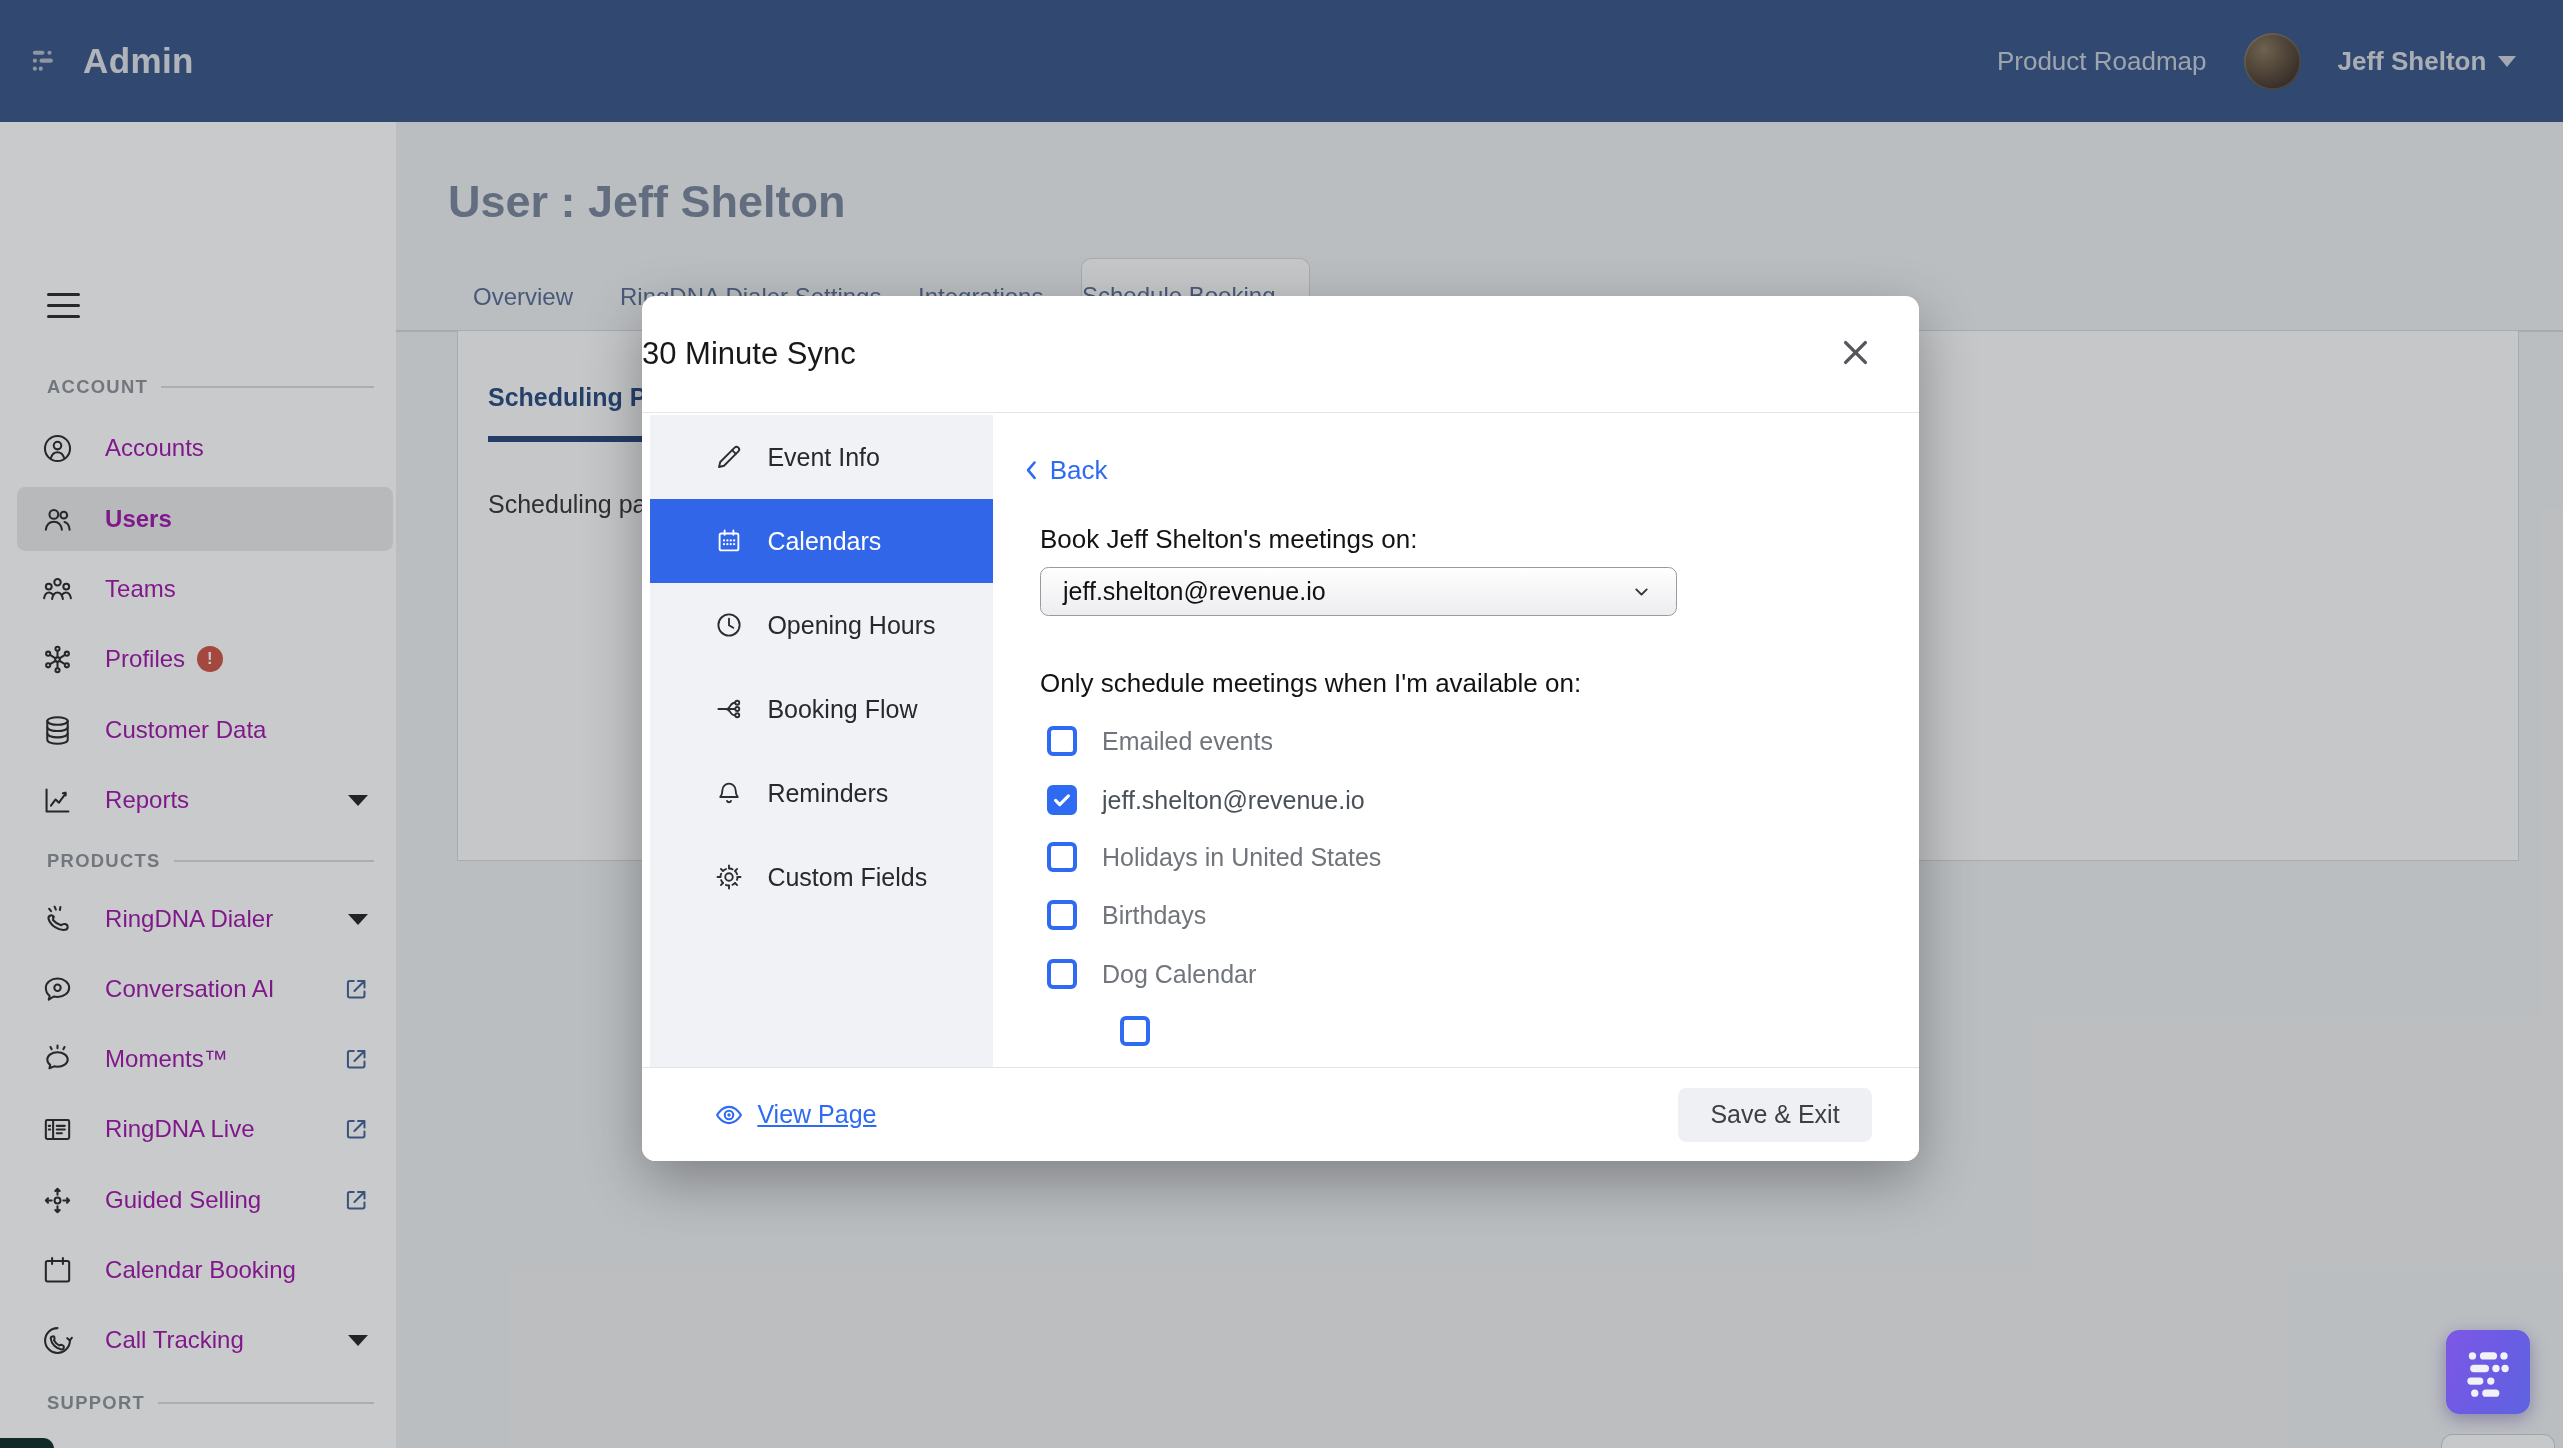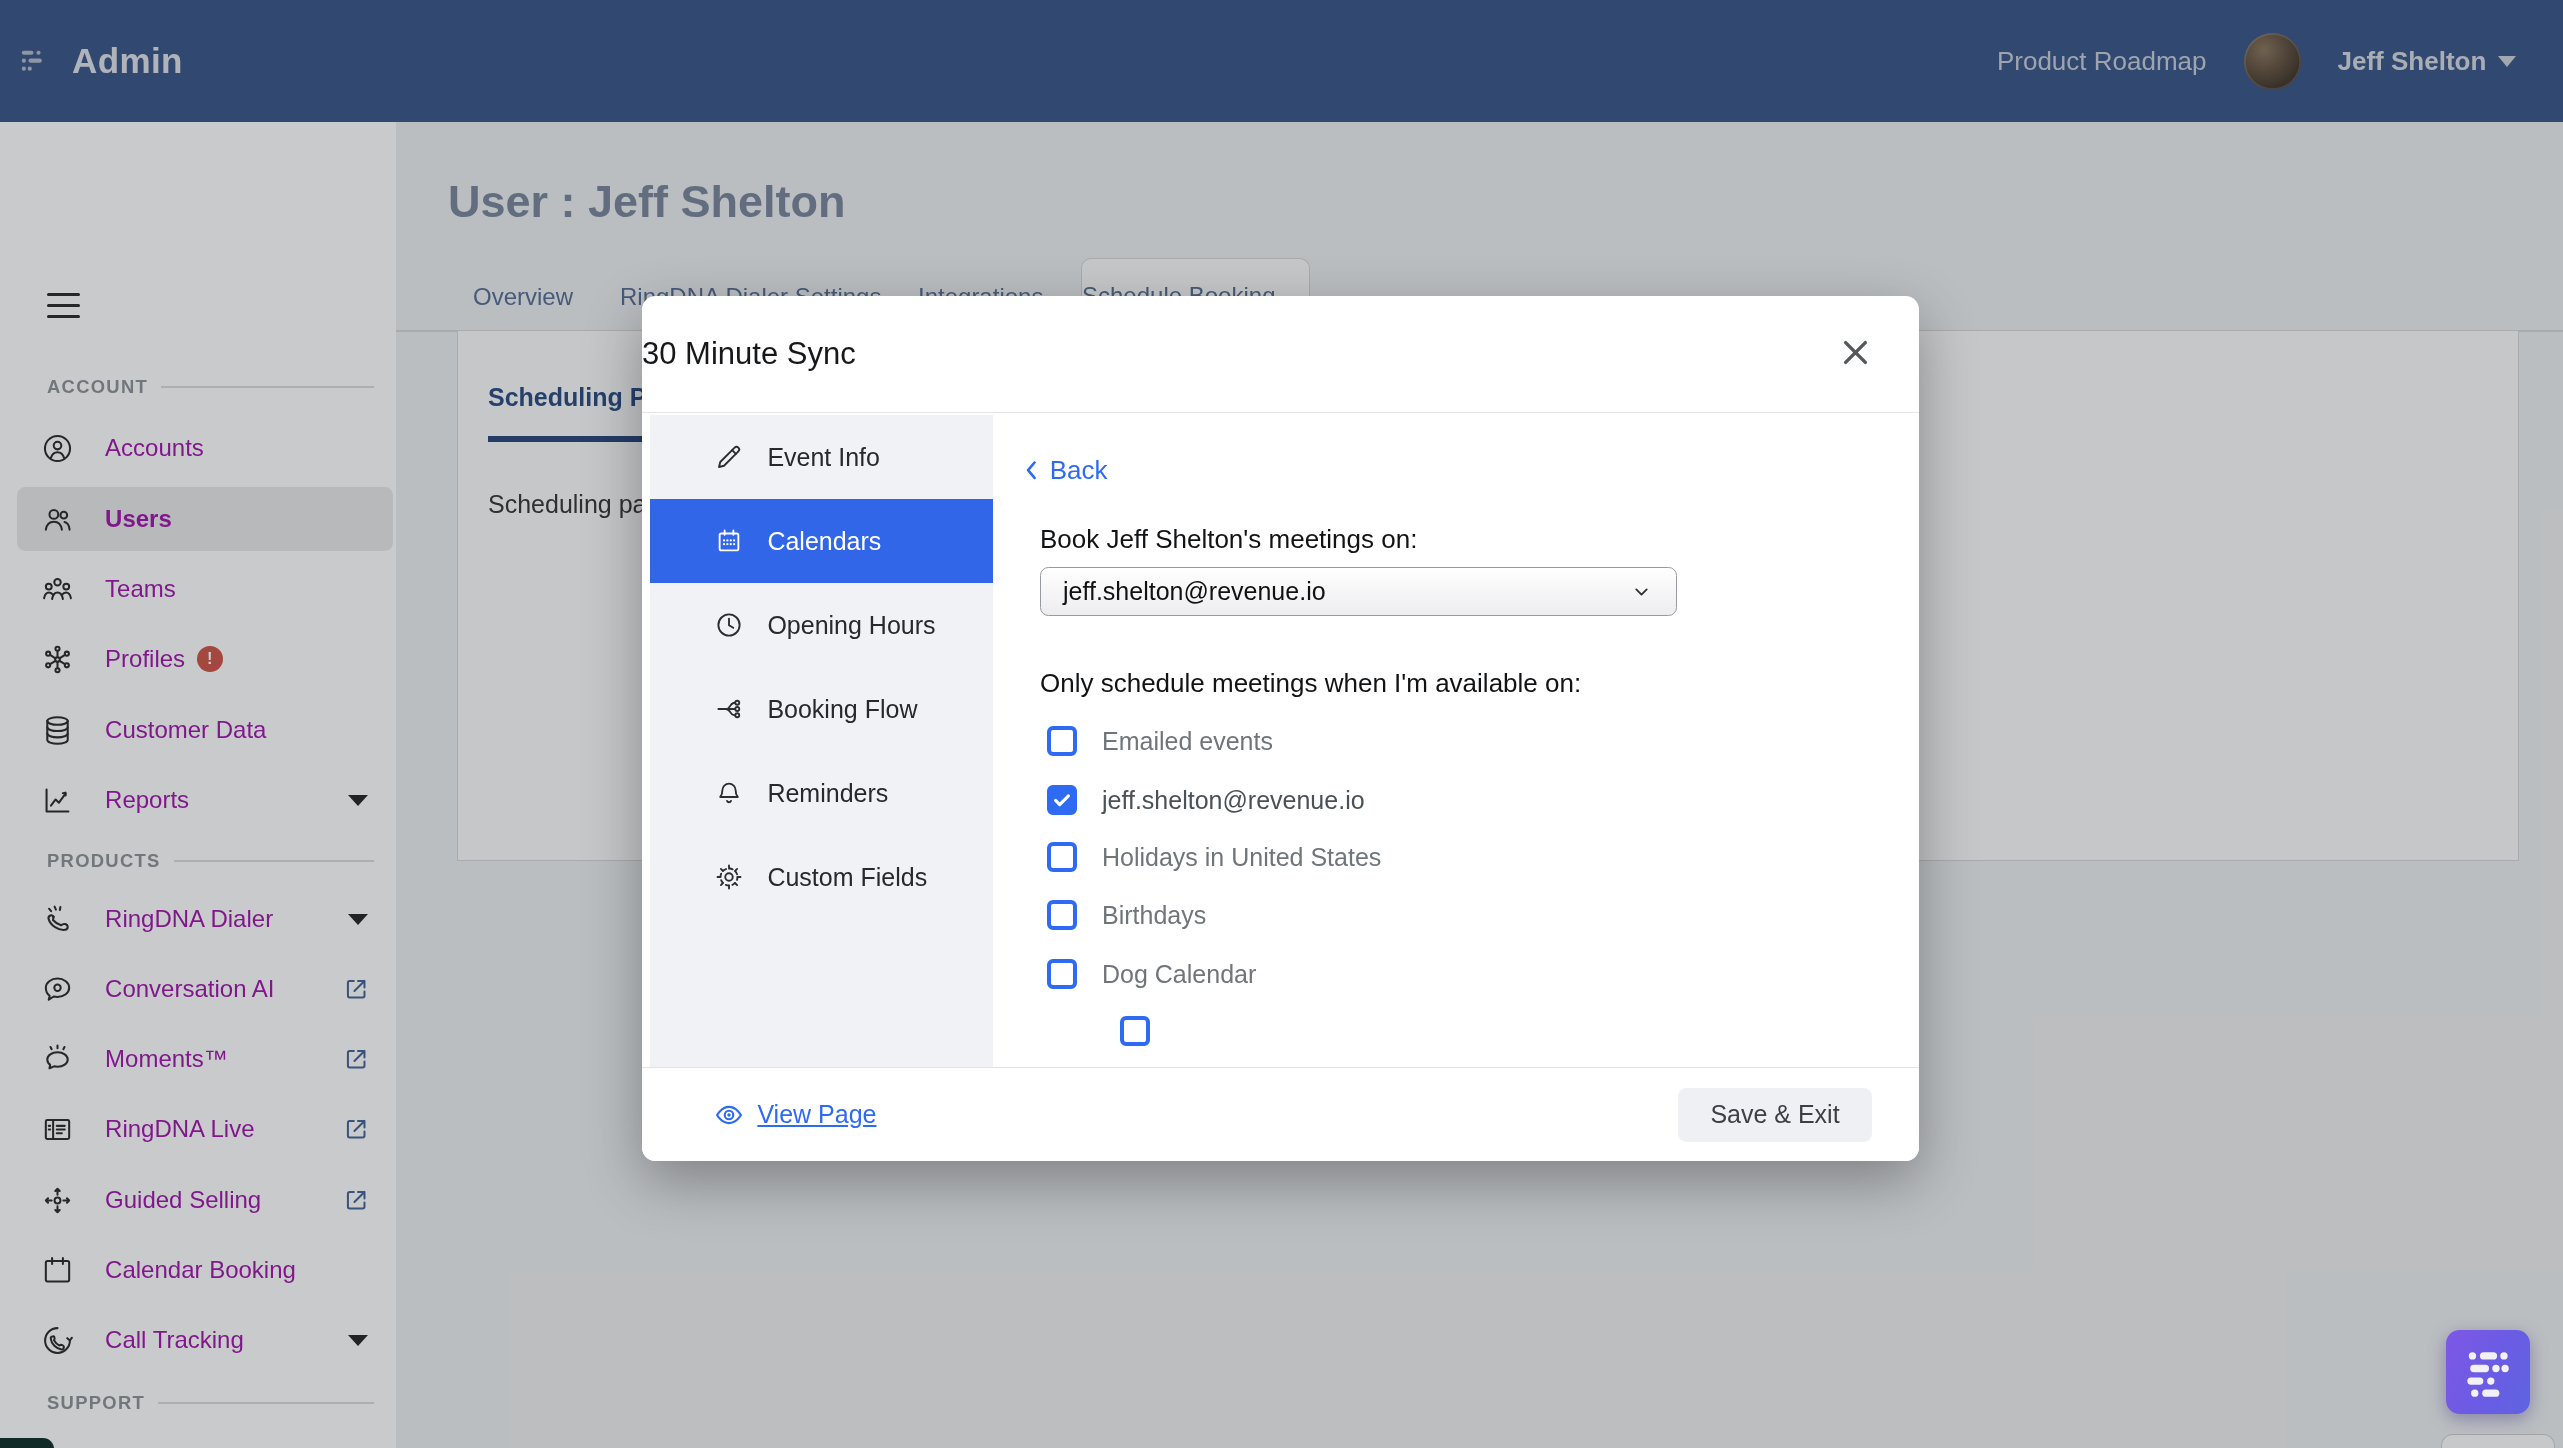--- a/index.html
+++ b/index.html
@@ -4,21 +4,21 @@
 <style>
   * { margin:0; padding:0; box-sizing:border-box; }
   html,body { background:#888; }
   .app {
     position:relative; width:2563px; height:1449px; overflow:hidden;
     background:#eef0f2; font-family:"Liberation Sans", sans-serif;
   }
   
   .navbar { position:absolute; left:0; top:0; width:100%; height:122px;
     background:#3d5a8c; display:flex; align-items:center; z-index:1; }
-  .brand { display:flex; align-items:center; gap:15px; padding-left:20px;
+  .brand { display:flex; align-items:center; gap:15px; padding-left:31px;
     color:#dfe3ea; font-size:35px; font-weight:700; letter-spacing:0.4px; }
   .brand svg { display:block; opacity:.85; }
   .nav-right { margin-left:auto; display:flex; align-items:center; gap:37px; padding-right:47px; }
   .roadmap { color:#c8cfda; font-size:26px; cursor:pointer; }
   .avatar { width:57px; height:57px; border-radius:50%;
     background:radial-gradient(circle at 35% 30%, #8b7a62 0%, #6b5a48 35%, #43382e 75%, #2e2620 100%);
     box-shadow:inset 0 0 0 1.7px rgba(255,255,255,.15); }
   .username { display:flex; align-items:center; gap:11.7px; color:#d6dbe3; font-size:26px; font-weight:700; cursor:pointer; }
   .caret-down { width:0; height:0; border-left:9.2px solid transparent; border-right:9.2px solid transparent;
     border-top:11px solid #cdd3dd; }

